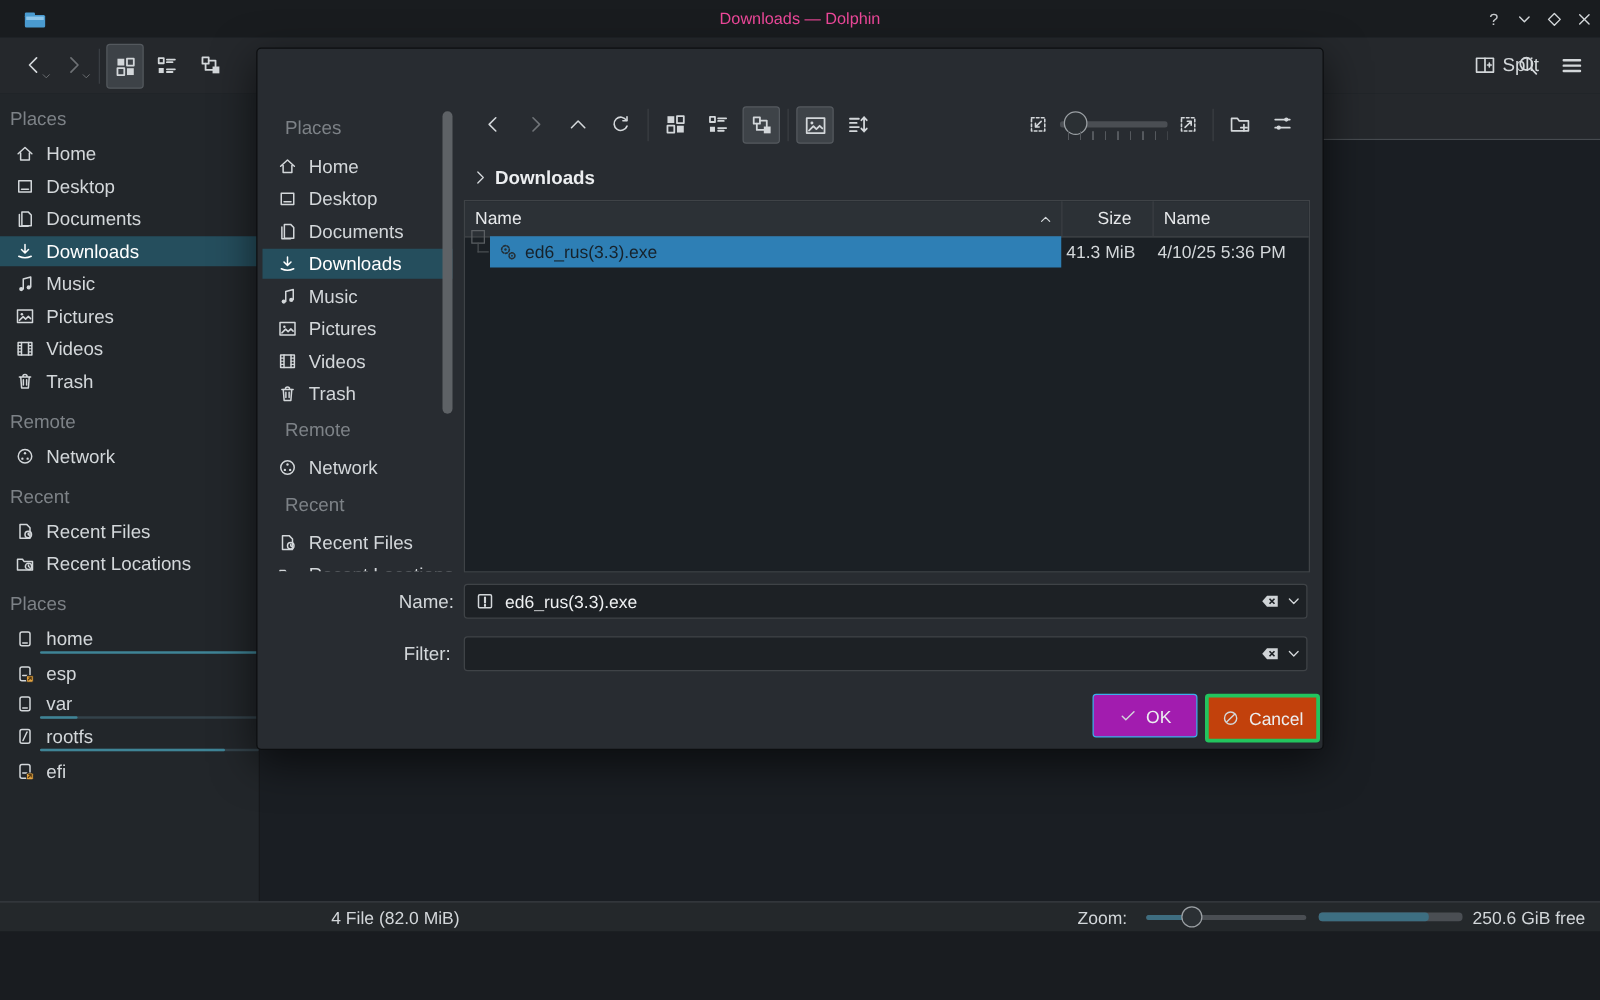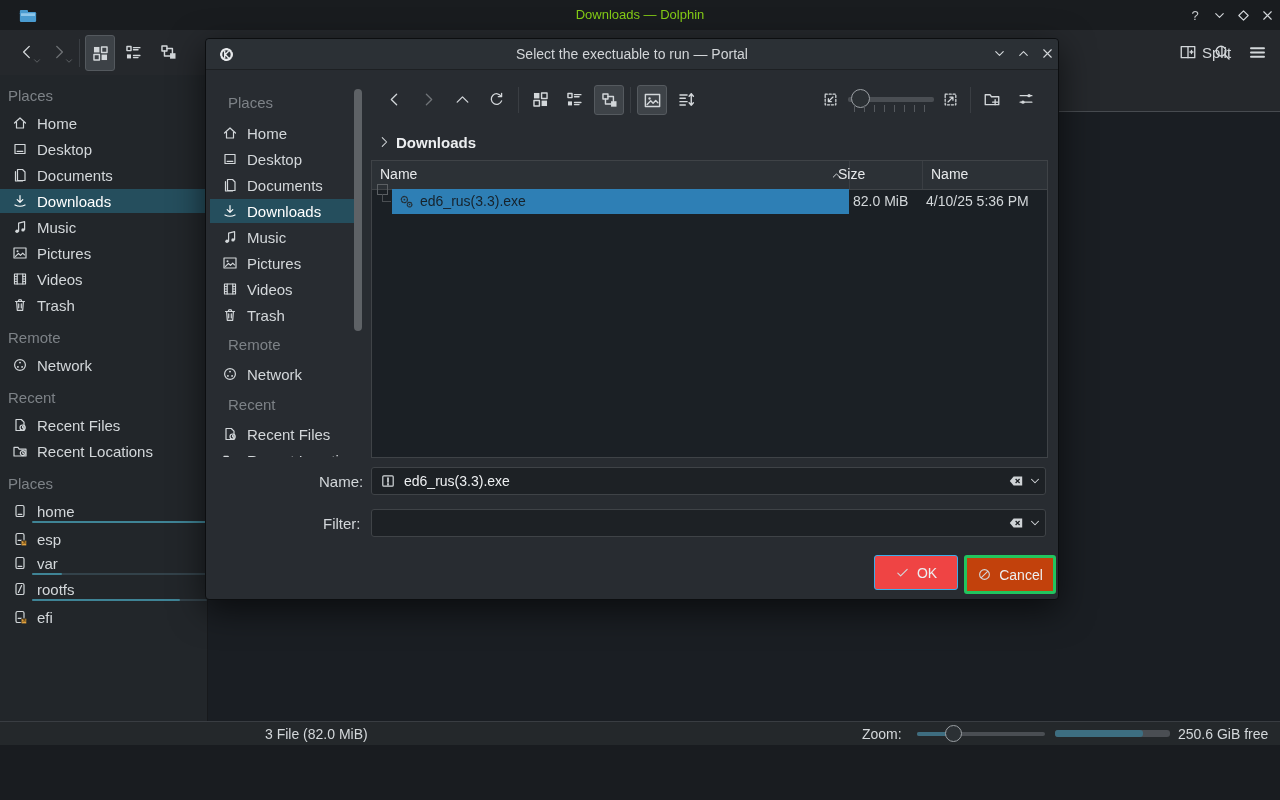--- a/index.html
+++ b/index.html
@@ -5,21 +5,21 @@
   html,body{margin:0;padding:0;background:#101214;}
   #screen{position:relative;width:1280px;height:800px;overflow:hidden;
     font-family:"Liberation Sans","DejaVu Sans",sans-serif;color:#d3d7da;
     background:#1a1e23;-webkit-font-smoothing:antialiased;}
   .abs{position:absolute;}
   svg{display:block;}
   .ic{stroke:#d3d7da;fill:none;stroke-width:1.2;stroke-linecap:round;stroke-linejoin:round;}
   .dim{opacity:.42;}
   
   .titlebar{left:0;top:0;width:1280px;height:30px;background:#191c1f;}
-  .titletext{width:100%;text-align:center;line-height:30px;font-size:13px;color:#84cc16;}
+  .titletext{width:100%;text-align:center;line-height:30px;font-size:13px;color:#ec4899;}
   .winbtn{width:22px;height:22px;top:4px;display:flex;align-items:center;justify-content:center;color:#c7cacd;font-size:13px;}
   .toolbar{left:0;top:30px;width:1280px;height:45px;background:#25282c;}
   .tbtn{height:34px;top:5px;display:flex;align-items:center;justify-content:center;border-radius:3px;}
   .tbtn.sel{background:#3d4247;border:1px solid #54595e;}
   .vsep{width:1px;background:#3a3e43;}
   
   .places{left:0;top:75px;width:207px;height:647px;background:#22262a;border-right:1px solid #17191c;}
   .phead{font-size:15px;color:#7d8287;padding-left:8px;}
   .pitem{display:flex;align-items:center;gap:9px;height:24px;padding-left:12px;font-size:15px;color:#d3d7da;}
   .pitem.sel{background:#254e5d;color:#fff;}
@@ -29,21 +29,21 @@
   .viewarea{left:208px;top:111px;width:1072px;height:610px;background:#1a1e23;border-top:1px solid #474b50;}
   .statusbar{left:0;top:721px;width:1280px;height:24px;background:#24282b;border-top:1px solid #393d42;font-size:14px;}
   
   .dialog{left:205px;top:38px;width:852px;height:560px;background:#282c31;border:1px solid #0c0e10;
     border-radius:4px;box-shadow:0 10px 34px rgba(0,0,0,.6);}
   .dlg-titlebar{left:0;top:0;width:852px;height:30px;background:#2b3035;border-bottom:1px solid #1d2023;border-radius:4px 4px 0 0;}
   .dbtn{width:28px;height:28px;display:flex;align-items:center;justify-content:center;border-radius:3px;}
   .dbtn.pressed{background:#3e4348;border:1px solid #555a5f;}
   .field{background:#1d2125;border:1px solid #3f4347;border-radius:3px;display:flex;align-items:center;font-size:14px;color:#eef0f2;}
   .btn{display:flex;align-items:center;justify-content:center;gap:7px;font-size:14px;color:#eceef0;background:#c2410c;border:3px solid #22c55e;border-radius:3px;}
-  .btn.focus{border:1px solid #3daee9;background:#ef4444;}
+  .btn.focus{border:1px solid #3daee9;background:#a21caf;}
   .hdrcell{font-size:14px;color:#e7e9eb;}
   
   .taskbar{left:0;top:745px;width:1280px;height:55px;background:#191c20;}
 </style>
 </head>
 <body>
 
 <svg width="0" height="0" style="position:absolute">
   <defs>
     <symbol id="i-chev-down" viewBox="0 0 16 16">
@@ -433,52 +433,31 @@
           <use href="#i-drive-badge"></use>
         </svg>
         <span>efi</span>
       </div>
   </div>
 
   <div class="abs crumbstrip"></div>
   <div class="abs viewarea"></div>
 
   <div class="abs statusbar">
-    <span class="abs" style="left:265px;top:4px">3 File (82.0 MiB)</span>
+    <span class="abs" style="left:265px;top:4px">4 File (82.0 MiB)</span>
     <span class="abs" style="left:862px;top:4px">Zoom:</span>
     <div class="abs" style="left:917px;top:10px;width:128px;height:4px;border-radius:2px;background:#4a4e53"></div>
     <div class="abs" style="left:917px;top:10px;width:36px;height:4px;border-radius:2px;background:#3e6d80"></div>
     <div class="abs" style="left:945px;top:3px;width:15px;height:15px;border-radius:50%;background:#2b3034;border:1px solid #9ba0a4"></div>
     <div class="abs" style="left:1055px;top:8px;width:115px;height:7px;border-radius:3px;background:#4a4e53"></div>
     <div class="abs" style="left:1055px;top:8px;width:88px;height:7px;border-radius:3px;background:#3d6e81"></div>
     <span class="abs" style="left:1178px;top:4px">250.6 GiB free</span>
   </div>
 
   <div class="abs dialog">
-    <div class="abs dlg-titlebar">
-      <svg class="abs ic" style="left:12px;top:7px;stroke:#e8eaec" width="17" height="17">
-          <use href="#i-kde-gear"></use>
-        </svg>
-      <div class="titletext" style="font-size:14px;color:#d2d5d8">Select the exectuable to run — Portal</div>
-      <div class="abs winbtn" style="left:782px;top:3px">
-          <svg class="ic" width="15" height="15">
-            <use href="#i-chev-down"></use>
-          </svg>
-        </div>
-      <div class="abs winbtn" style="left:806px;top:3px">
-          <svg class="ic" width="15" height="15">
-            <use href="#i-chev-up"></use>
-          </svg>
-        </div>
-      <div class="abs winbtn" style="left:830px;top:3px">
-          <svg class="ic" width="15" height="15">
-            <use href="#i-close-x"></use>
-          </svg>
-        </div>
-    </div>
 
     <div class="abs dbtn" style="left:174px;top:46px">
         <svg class="ic" width="17" height="17">
           <use href="#i-back"></use>
         </svg>
       </div>
     <div class="abs dbtn dim" style="left:208px;top:46px">
         <svg class="ic" width="17" height="17">
           <use href="#i-forward"></use>
         </svg>
@@ -623,33 +602,33 @@
       </svg>
     <span class="abs" style="left:190px;top:95px;font-size:15px;font-weight:bold;color:#eceef0">Downloads</span>
 
     <div class="abs" style="left:165px;top:121px;width:675px;height:296px;border:1px solid #3f4347;background:#1b2025">
       <div class="abs" style="left:0;top:0;width:675px;height:28px;background:#2c3136;border-bottom:1px solid #3f4347">
         <span class="abs hdrcell" style="left:8px;top:5px">Name</span>
         <svg class="abs ic" style="left:458px;top:8px" width="13" height="13">
             <use href="#i-chev-up"></use>
           </svg>
         <div class="abs vsep" style="left:477px;top:0;height:28px"></div>
-        <span class="abs hdrcell" style="left:466px;top:5px">Size</span>
+        <span class="abs hdrcell" style="left:506px;top:5px">Size</span>
         <div class="abs vsep" style="left:550px;top:0;height:28px"></div>
         <span class="abs hdrcell" style="left:559px;top:5px">Name</span>
       </div>
       <div class="abs" style="left:0;top:28px;width:675px;height:25px">
         <div class="abs" style="left:5px;top:-5px;width:9px;height:9px;border:1px solid #5b5f63"></div>
         <div class="abs" style="left:10px;top:5px;width:8px;height:7px;border-left:1px solid #4a4e52;border-bottom:1px solid #4a4e52"></div>
         <div class="abs" style="left:20px;top:0;width:457px;height:25px;background:#2e7fb5"></div>
         <svg class="abs ic" style="left:26px;top:4px;stroke:#243038;color:#243038" width="17" height="17">
             <use href="#i-gears-exe"></use>
           </svg>
         <span class="abs" style="left:48px;top:4px;font-size:14px;color:#16222b">ed6_rus(3.3).exe</span>
-        <span class="abs" style="left:481px;top:4px;font-size:14px">82.0 MiB</span>
+        <span class="abs" style="left:481px;top:4px;font-size:14px">41.3 MiB</span>
         <span class="abs" style="left:554px;top:4px;font-size:14px">4/10/25 5:36 PM</span>
       </div>
     </div>
 
     <span class="abs" style="left:113px;top:434px;font-size:15px">Name:</span>
     <div class="abs field" style="left:165px;top:428px;width:673px;height:26px">
       <svg class="abs ic" style="left:8px;top:5px" width="16" height="16">
           <use href="#i-mini-exe"></use>
         </svg>
       <input style="position: absolute; left: 30px; top: 1px; width: 570px; height: 22px; background: transparent; border: none; outline: none; color: rgb(238, 240, 242); font: 14px &quot;Liberation Sans&quot;, sans-serif;" value="ed6_rus(3.3).exe">

